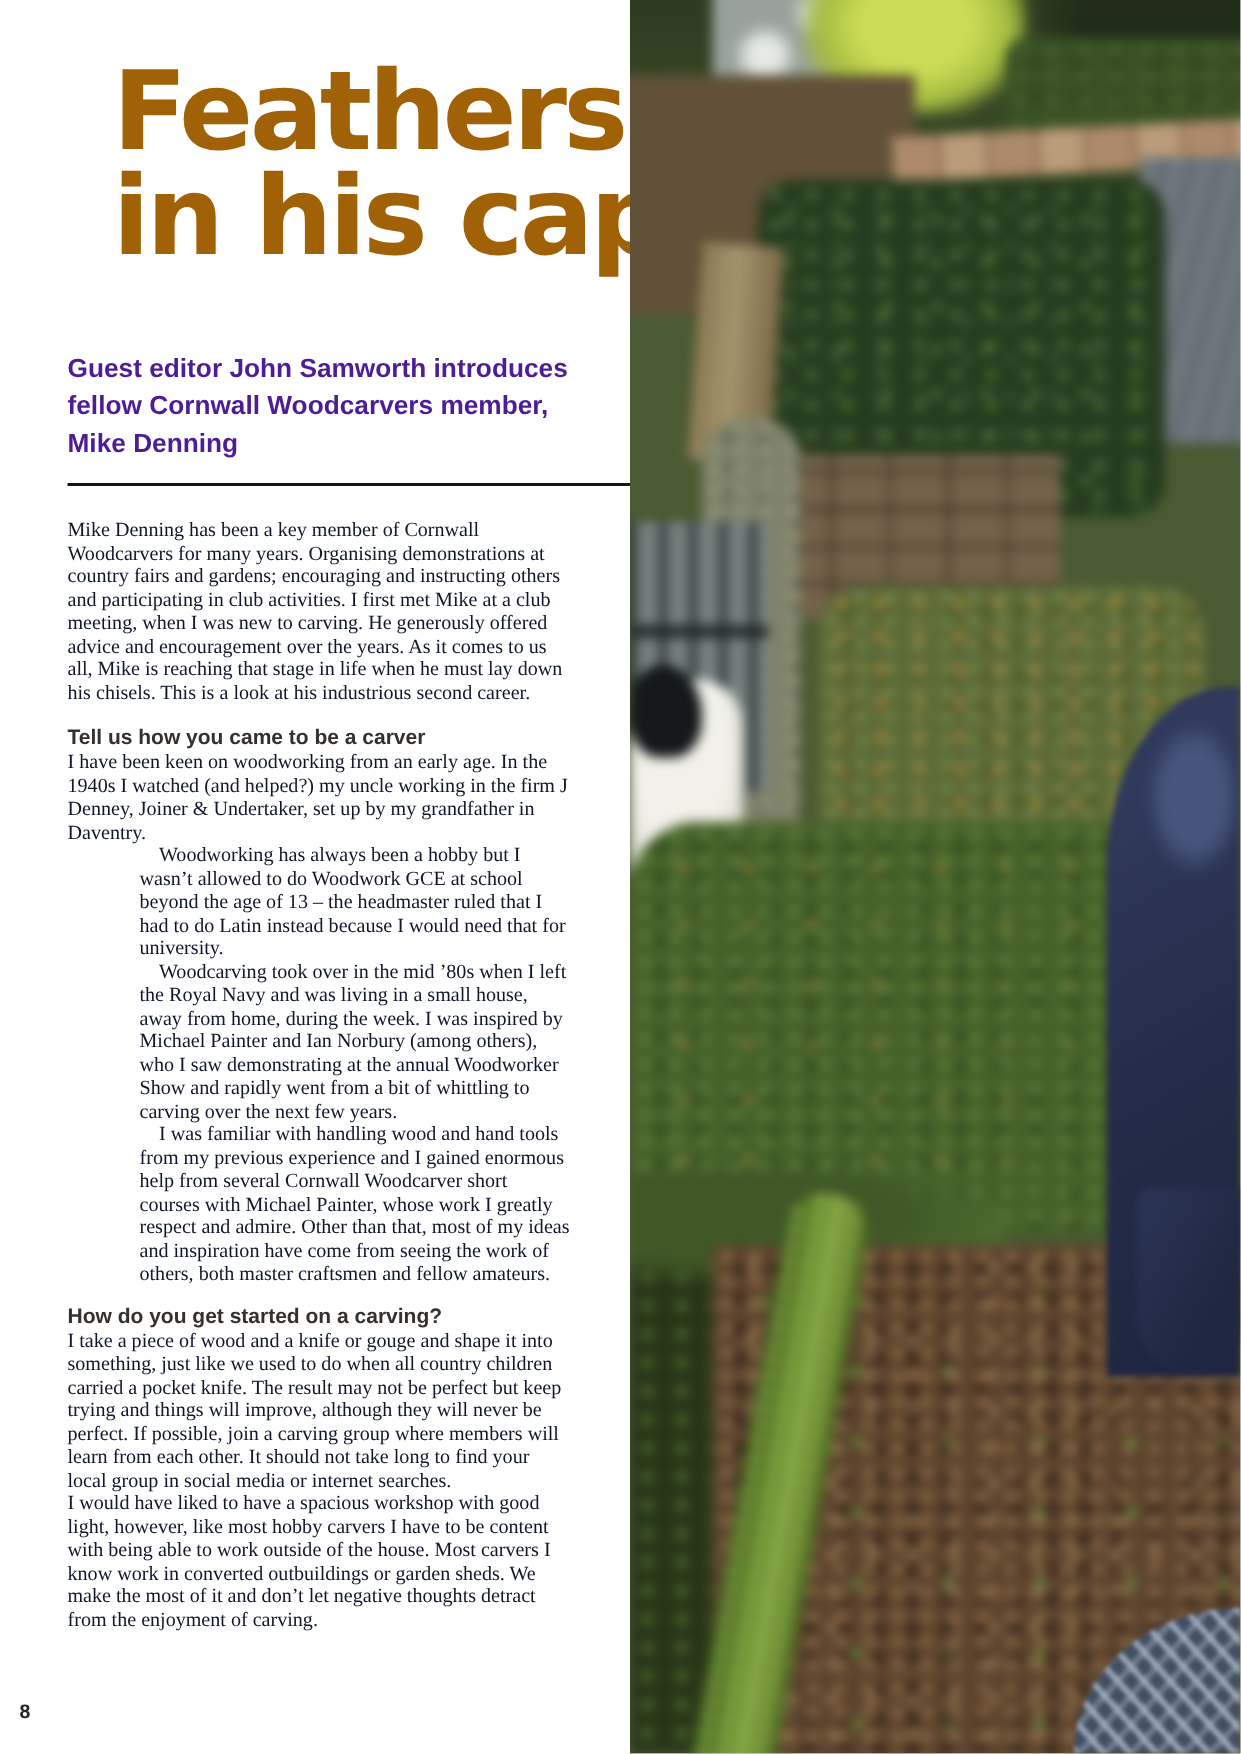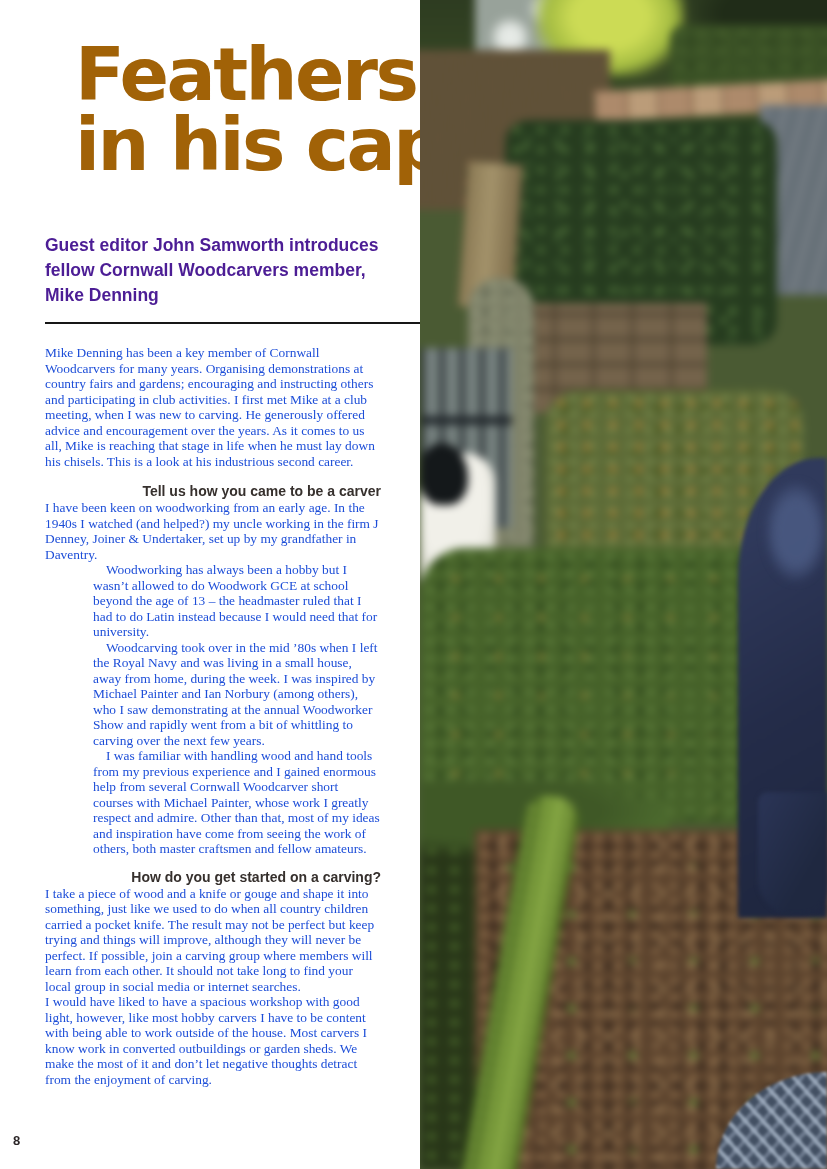--- a/index.html
+++ b/index.html
@@ -26,26 +26,26 @@
     background:#161616;
   }
   .intro{
     position:absolute;left:45px;top:345px;width:332px;
   }
   .qa{
     position:absolute;left:45px;top:484px;width:336px;
   }
   p.body-text{
     margin:0;font-family:"Liberation Serif",serif;
-    font-size:13.4px;line-height:15.5px;color:#1d4ed8;
+    font-size:13.4px;line-height:15.5px;color:#0f172a;
   }
   .qa p.body-text + p.body-text{text-indent:13px;margin-left:48px;}
   h2.q-head{
     margin:13px 0 1px 0;font-family:"Liberation Sans",sans-serif;
-    font-size:14px;line-height:15px;font-weight:bold;color:#36302d;text-align:right;
+    font-size:14px;line-height:15px;font-weight:bold;color:#36302d;
   }
   .qa > .qa-section:first-child h2.q-head{margin-top:0;}
   .pagenum{
     position:absolute;left:13px;top:1133px;
     font-size:13px;font-weight:bold;color:#2c2628;
   }
   
   .photo{
     position:absolute;left:420px;top:0;width:407px;height:1169px;
     overflow:hidden;background:#4a5831;

